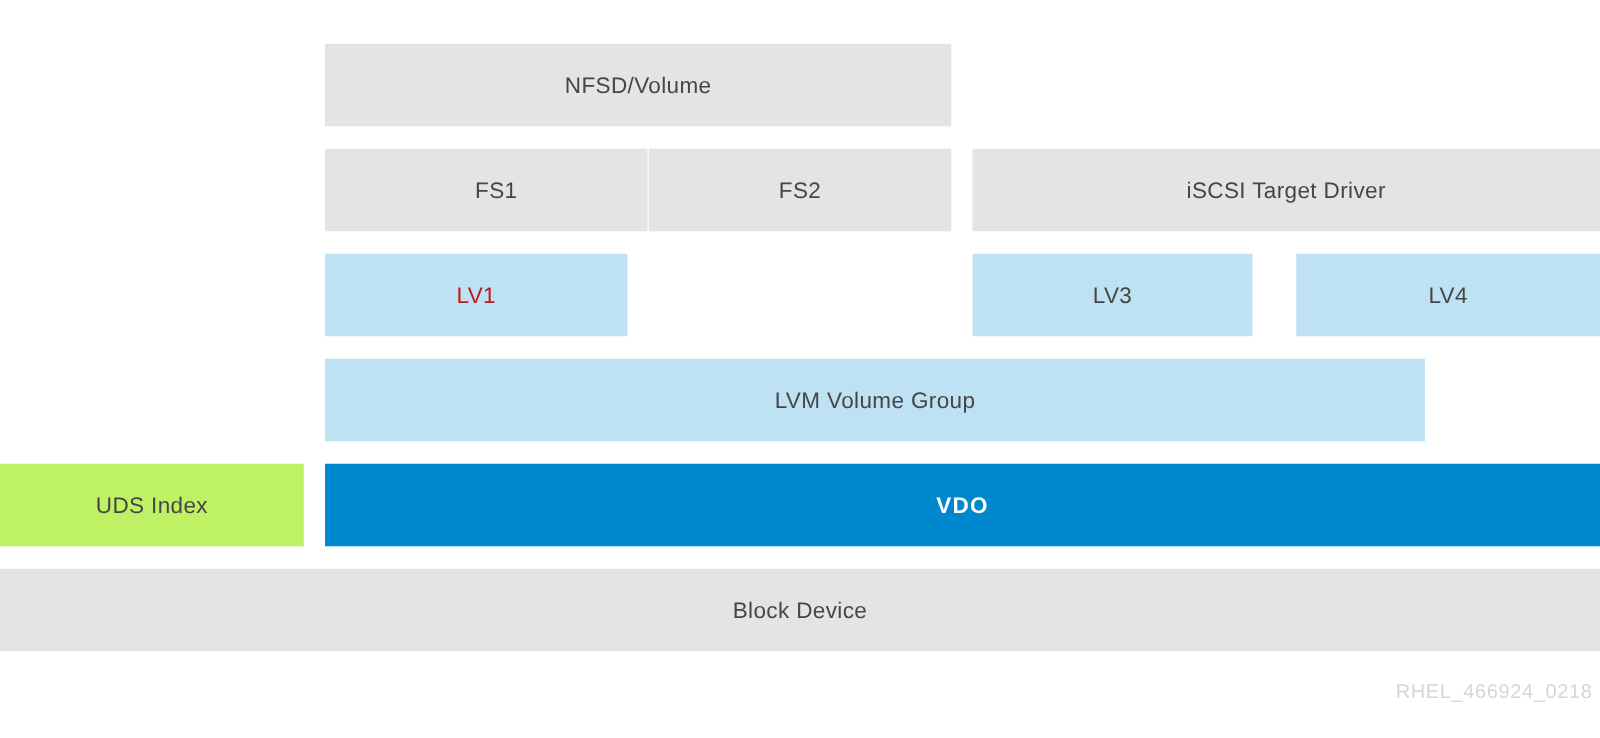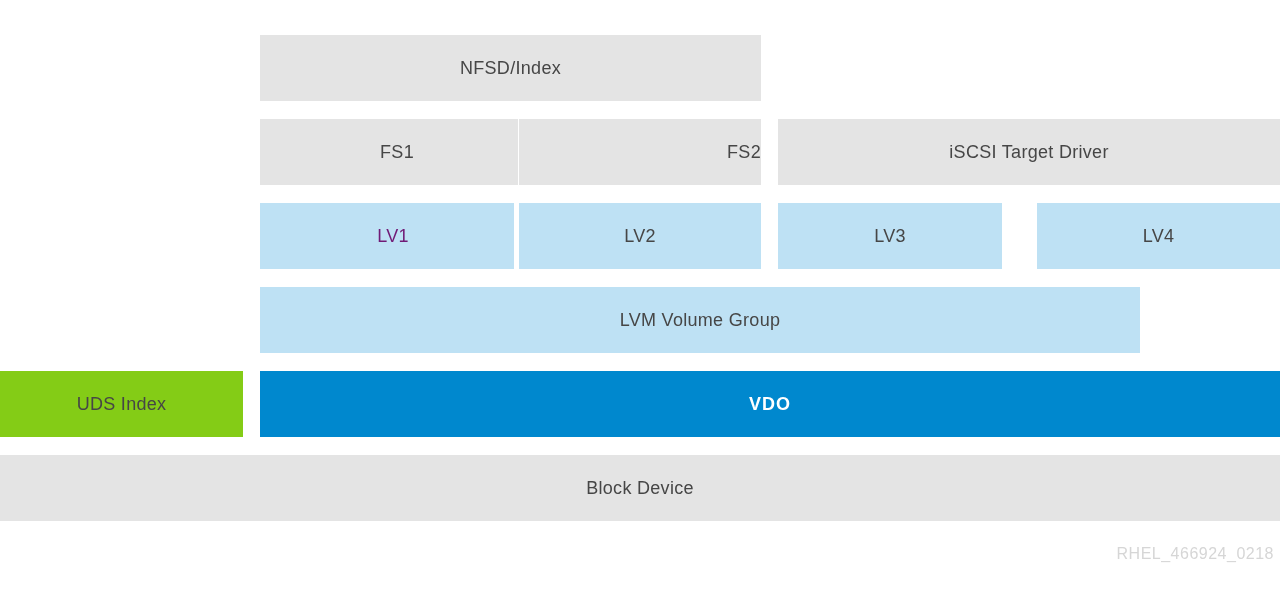--- a/index.html
+++ b/index.html
@@ -23,21 +23,21 @@
     font-size: 18px;
     letter-spacing: 0.3px;
     color: #464646;
   }
   .box span { white-space: nowrap; }
 
   
   #b-nfsd  { left: 260px; top: 35px;  width: 501px;  height: 66px; }
   
   #b-fs1   { left: 260px; top: 119px; width: 242px;  height: 66px; padding-left: 16px; }
-  #b-fs2   { left: 519px; top: 119px; width: 242px;  height: 66px; justify-content: flex-end; }
+  #b-fs2   { left: 519px; top: 119px; width: 242px;  height: 66px; }
   #b-iscsi { left: 778px; top: 119px; width: 502px;  height: 66px; }
   
   #b-lv1   { left: 260px;  top: 203px; width: 242px; height: 66px; }
   #b-lv2   { left: 519px;  top: 203px; width: 242px; height: 66px; }
   #b-lv3   { left: 778px;  top: 203px; width: 224px; height: 66px; }
   #b-lv4   { left: 1037px; top: 203px; width: 243px; height: 66px; }
   
   #b-lvm   { left: 260px; top: 287px; width: 880px; height: 66px; }
   
   #b-uds   { left: 0;     top: 371px; width: 243px;  height: 66px; }
@@ -55,51 +55,48 @@
     color: #d6d6d6;
     text-align: right;
   }
 </style>
 </head>
 <body>
 
 <div id="stage">
 
   <div class="box" id="b-nfsd" style="background: rgb(228, 228, 228); color: rgb(70, 70, 70);">
-    <span>NFSD/Index</span>
+    <span>NFSD/Volume</span>
   </div>
 
   <div class="box" id="b-fs1" style="background: rgb(228, 228, 228); color: rgb(70, 70, 70);">
     <span>FS1</span>
   </div>
   <div class="box" id="b-fs2" style="background: rgb(228, 228, 228); color: rgb(70, 70, 70);">
     <span>FS2</span>
   </div>
   <div class="box" id="b-iscsi" style="background: rgb(228, 228, 228); color: rgb(70, 70, 70);">
     <span>iSCSI Target Driver</span>
   </div>
 
-  <div class="box" id="b-lv1" style="background: rgb(190, 225, 244); color: #701a75; padding-left: 12px;">
+  <div class="box" id="b-lv1" style="background: rgb(190, 225, 244); color: #b91c1c;">
     <span>LV1</span>
-  </div>
-  <div class="box" id="b-lv2" style="background: rgb(190, 225, 244); color: rgb(70, 70, 70);">
-    <span>LV2</span>
   </div>
   <div class="box" id="b-lv3" style="background: rgb(190, 225, 244); color: rgb(70, 70, 70);">
     <span>LV3</span>
   </div>
   <div class="box" id="b-lv4" style="background: rgb(190, 225, 244); color: rgb(70, 70, 70);">
     <span>LV4</span>
   </div>
 
   <div class="box" id="b-lvm" style="background: rgb(190, 225, 244); color: rgb(70, 70, 70);">
     <span>LVM Volume Group</span>
   </div>
 
-  <div class="box" id="b-uds" style="background: #84cc16; color: rgb(70, 70, 70); justify-content: center;">
+  <div class="box" id="b-uds" style="background: #bef264; color: rgb(70, 70, 70); justify-content: center;">
     <span>UDS Index</span>
   </div>
   <div class="box" id="b-vdo" style="background: rgb(0, 136, 206); color: rgb(255, 255, 255);">
     <span>VDO</span>
   </div>
 
   <div class="box" id="b-block" style="background: rgb(228, 228, 228); color: rgb(70, 70, 70);">
     <span>Block Device</span>
   </div>
 

